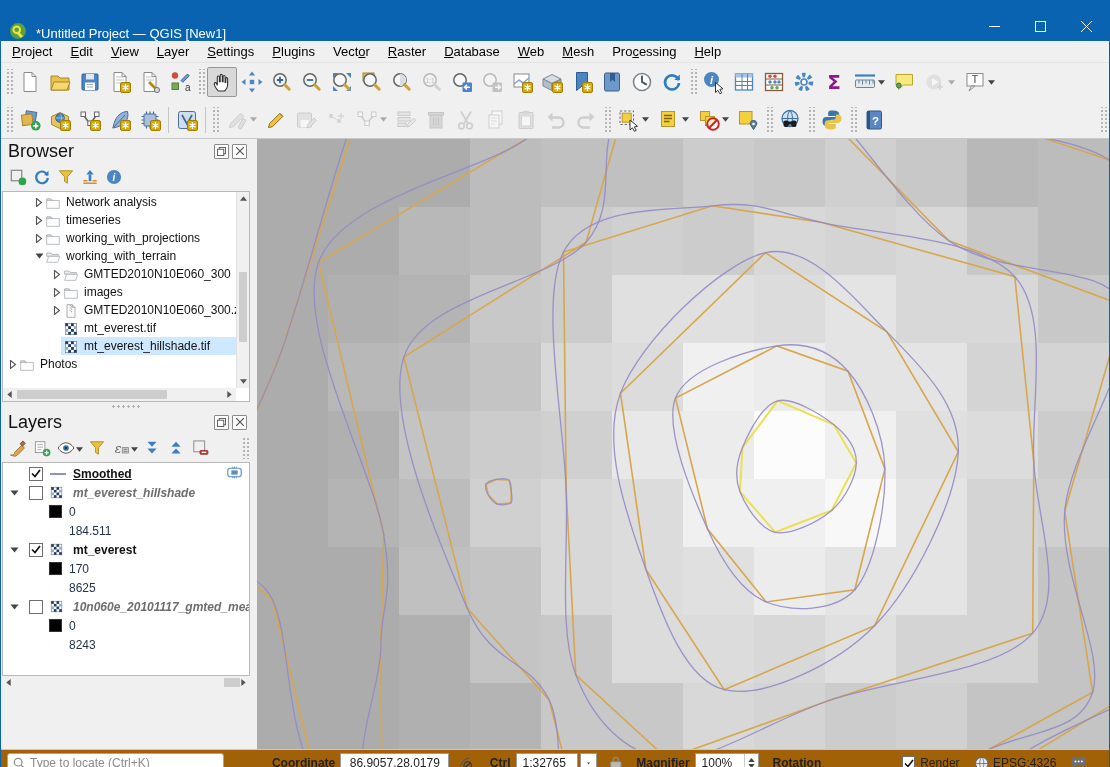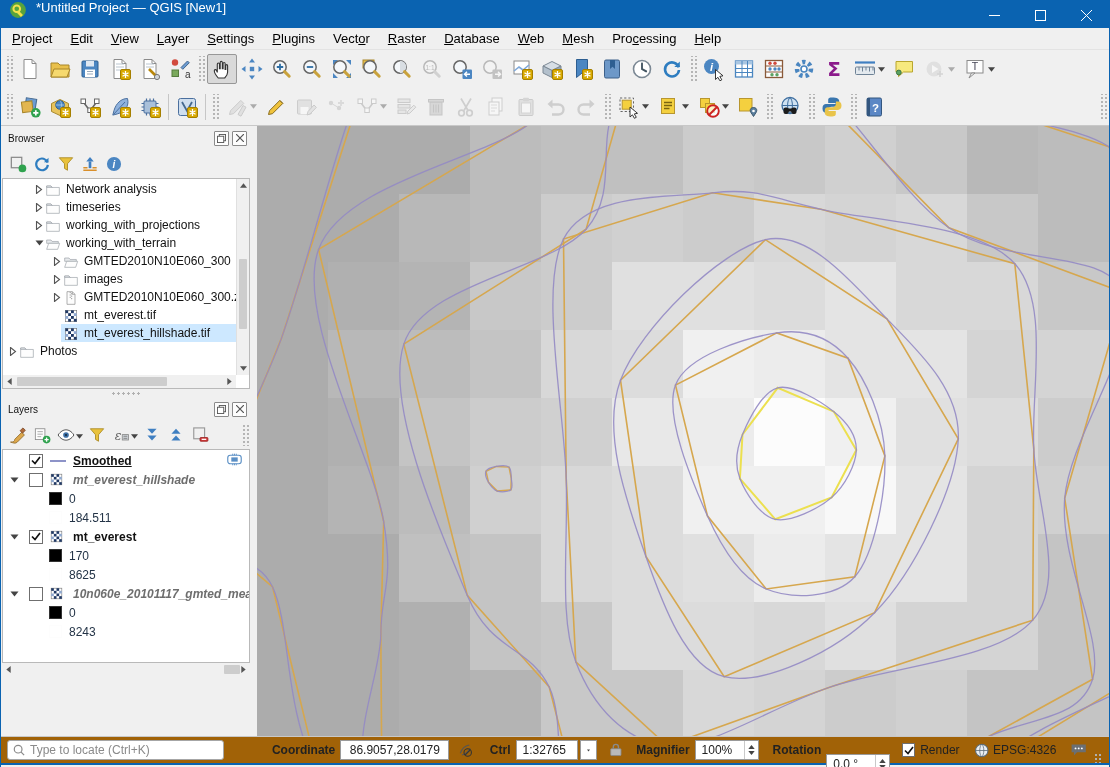--- a/index.html
+++ b/index.html
@@ -1,21 +1,21 @@
 <!DOCTYPE html>
 <html><head>
 <meta charset="utf-8">
 <style>
   * { box-sizing: border-box; margin:0; padding:0; }
   html,body { width:1110px; height:767px; }
   body { font-family:"Liberation Sans","DejaVu Sans",sans-serif; font-size:12px; color:#111; background:#f0f0f0; overflow:hidden; }
   #window { position:relative; width:1110px; height:767px; border-left:1px solid #0a63b1; border-right:1px solid #0a63b1; background:#f0f0f0; }
 
   
-  #titlebar { height:28px; background:#0a63b1; display:flex; align-items:flex-start; color:#fff; }
+  #titlebar { height:41px; background:#0a63b1; display:flex; align-items:flex-end; color:#fff; }
   #titlebar .logo { width:20px; height:20px; margin:0 8px 0 7px; }
   #titlebar .title { font-size:13px; flex:1; }
   .winbtn { width:46px; height:30px; display:flex; align-items:center; justify-content:center; }
 
   
   #menubar { height:22px; background:#f0f0f0; display:flex; align-items:center; padding-left:2px; border-bottom:1px solid #e3e3e3;}
   .menu-item { padding:3px 9px; font-size:13px; color:#000; }
   .menu-item u { text-decoration:underline; }
 
   
@@ -28,21 +28,21 @@
   .tbtn.disabled { filter:grayscale(1) opacity(.4); }
   .caret { width:8px; height:30px; display:flex; align-items:center; justify-content:center; margin-left:1px;}
   .sep { width:1px; height:26px; background:#c6c6c6; margin:0 3px; }
   .grip { width:8px; height:26px; margin:0 2px; background-image:radial-gradient(#b5b5b5 1px, transparent 1.1px); background-size:4px 4px; background-position:1px 2px; }
 
   
   #main { display:flex; height:610px; }
   #leftcol { width:252px; position:relative; background:#f0f0f0; }
   #mapwrap { margin-left:6px; width:852px; height:610px; background:#fff; position:relative; }
 
-  .panel-header { height:24px; display:flex; align-items:center; padding:0 4px 0 7px; font-size:10px; color:#111; }
+  .panel-header { height:24px; display:flex; align-items:center; padding:0 4px 0 7px; font-size:18px; color:#111; }
   .panel-header .ph-title { flex:1; }
   .phbtn { width:15px; height:15px; border:1px solid #8a8a8a; background:#fdfdfd; margin-left:3px; display:flex; align-items:center; justify-content:center; border-radius:1px;}
   .panel-toolbar { display:flex; align-items:center; padding:2px 2px 2px 5px; }
   .panel-toolbar .ptbtn { width:24px; height:24px; display:flex; align-items:center; justify-content:center; position:relative;}
   .panel-toolbar .ptcaret { margin-left:-2px; margin-right:2px;}
   .ptgrip { margin-left:auto; width:7px; height:22px; background-image:radial-gradient(#b5b5b5 1px, transparent 1.1px); background-size:4px 4px;}
 
   .treebox { position:relative; margin:0 0 0 0; background:#fff; border:1px solid #b9b9b9; overflow:hidden; }
   .trow { height:18px; display:flex; align-items:center; white-space:nowrap; position:relative;}
   .trow .expander { width:12px; display:flex; justify-content:center; flex:0 0 12px;}

